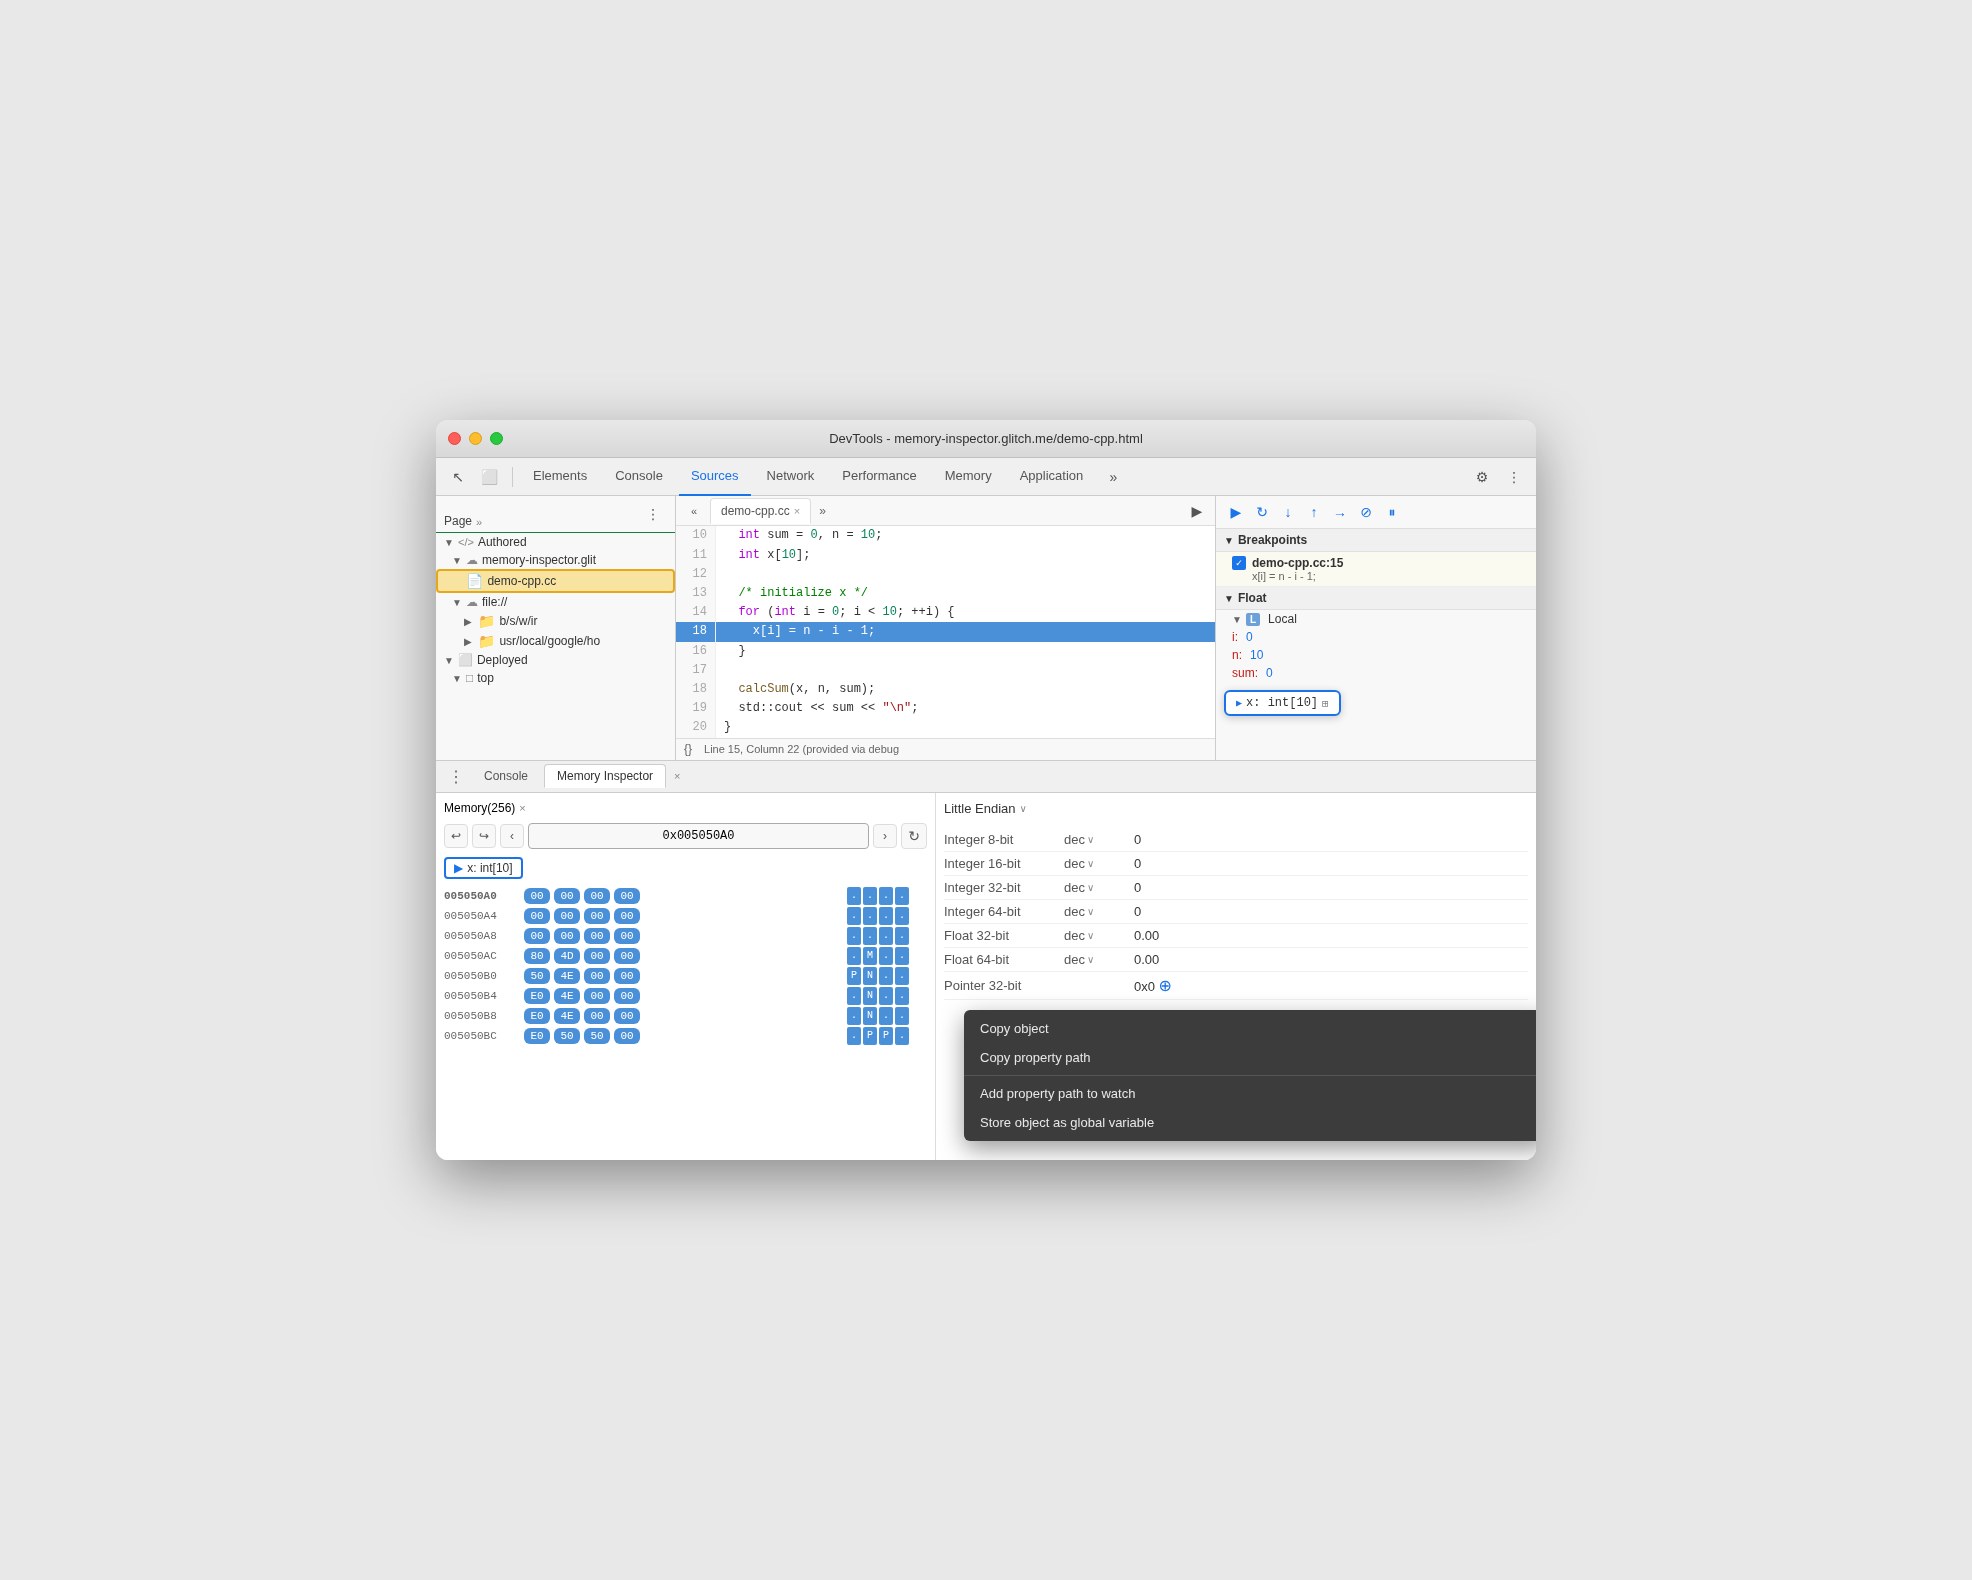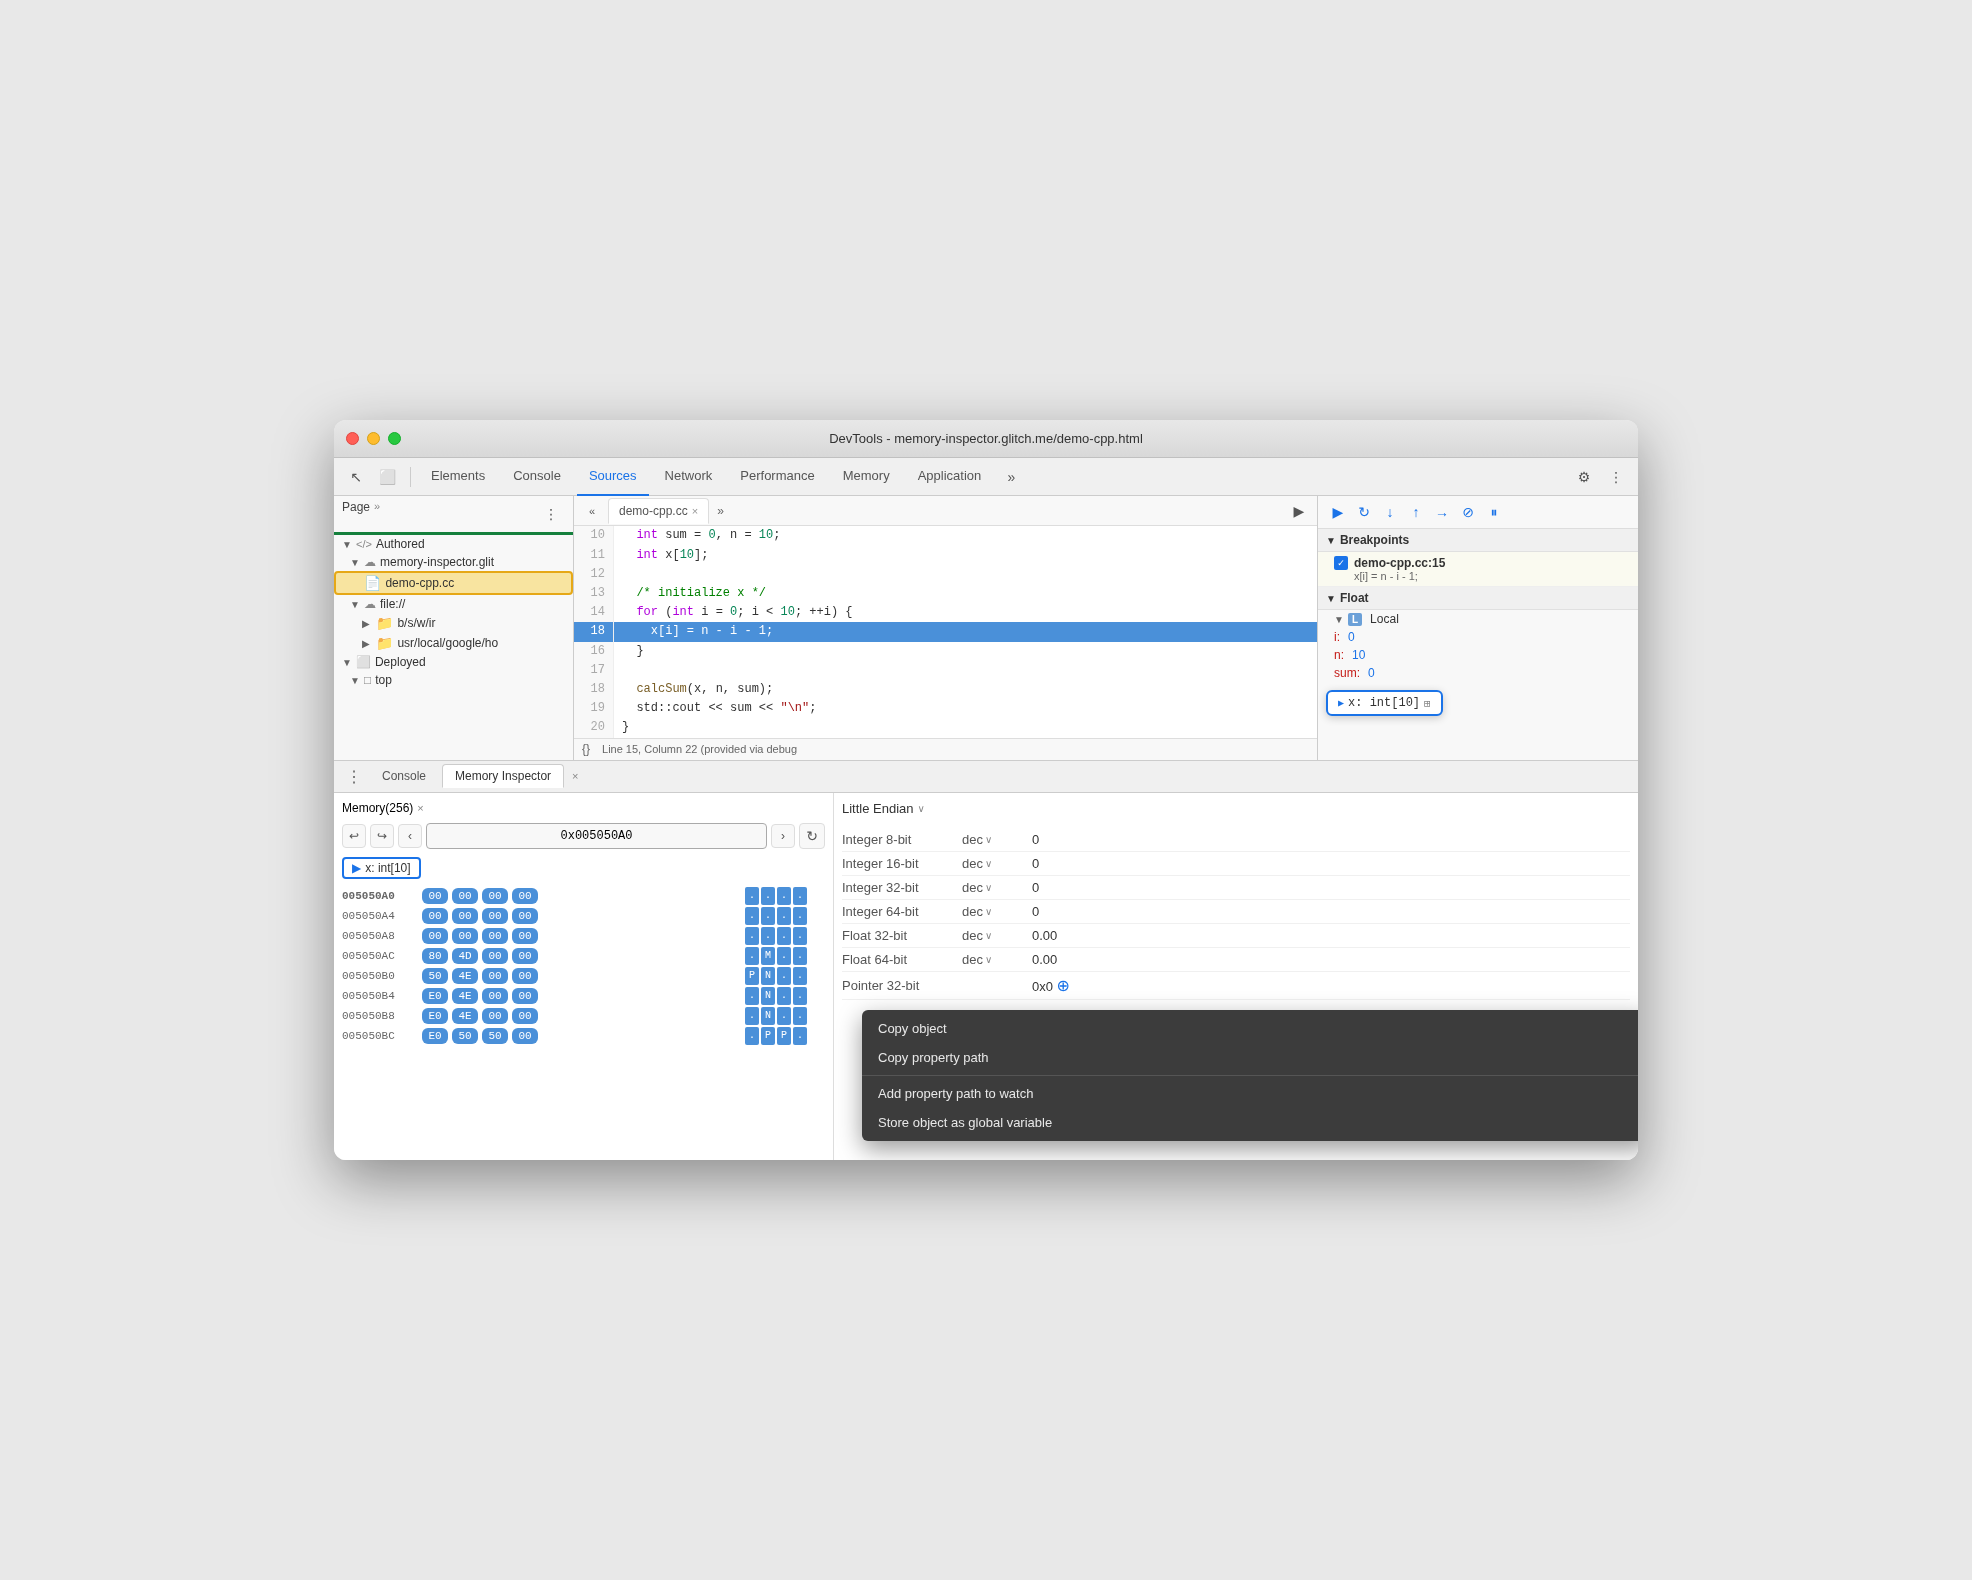--- a/index.html
+++ b/index.html
@@ -6,21 +6,21 @@
     body {
       font-family: -apple-system, BlinkMacSystemFont, 'Segoe UI', sans-serif;
       background: #e8e8e8;
       display: flex;
       justify-content: center;
       align-items: center;
       min-height: 100vh;
       padding: 20px;
     }
     .window {
-      width: 1304px;
+      width: 1100px;
       border-radius: 12px;
       box-shadow: 0 20px 60px rgba(0,0,0,0.4);
       overflow: hidden;
       background: #f0f0f0;
     }
     .titlebar {
       background: linear-gradient(to bottom, #e8e8e8, #d8d8d8);
       height: 38px;
       display: flex;
       align-items: center;
@@ -114,23 +114,23 @@
     
     .file-panel {
       width: 240px;
       border-right: 1px solid #ccc;
       background: #f8f8f8;
       overflow-y: auto;
       font-size: 12px;
     }
     .file-panel-header {
       display: flex;
-      align-items: flex-start;
+      align-items: flex-end;
       padding: 4px 8px;
-      border-bottom: 3px solid #15803d;
+      border-bottom: 1px solid #15803d;
       gap: 4px;
     }
     .file-panel-header span {
       font-size: 12px;
       font-weight: 500;
       color: #444;
     }
     .tree-item {
       display: flex;
       align-items: center;

